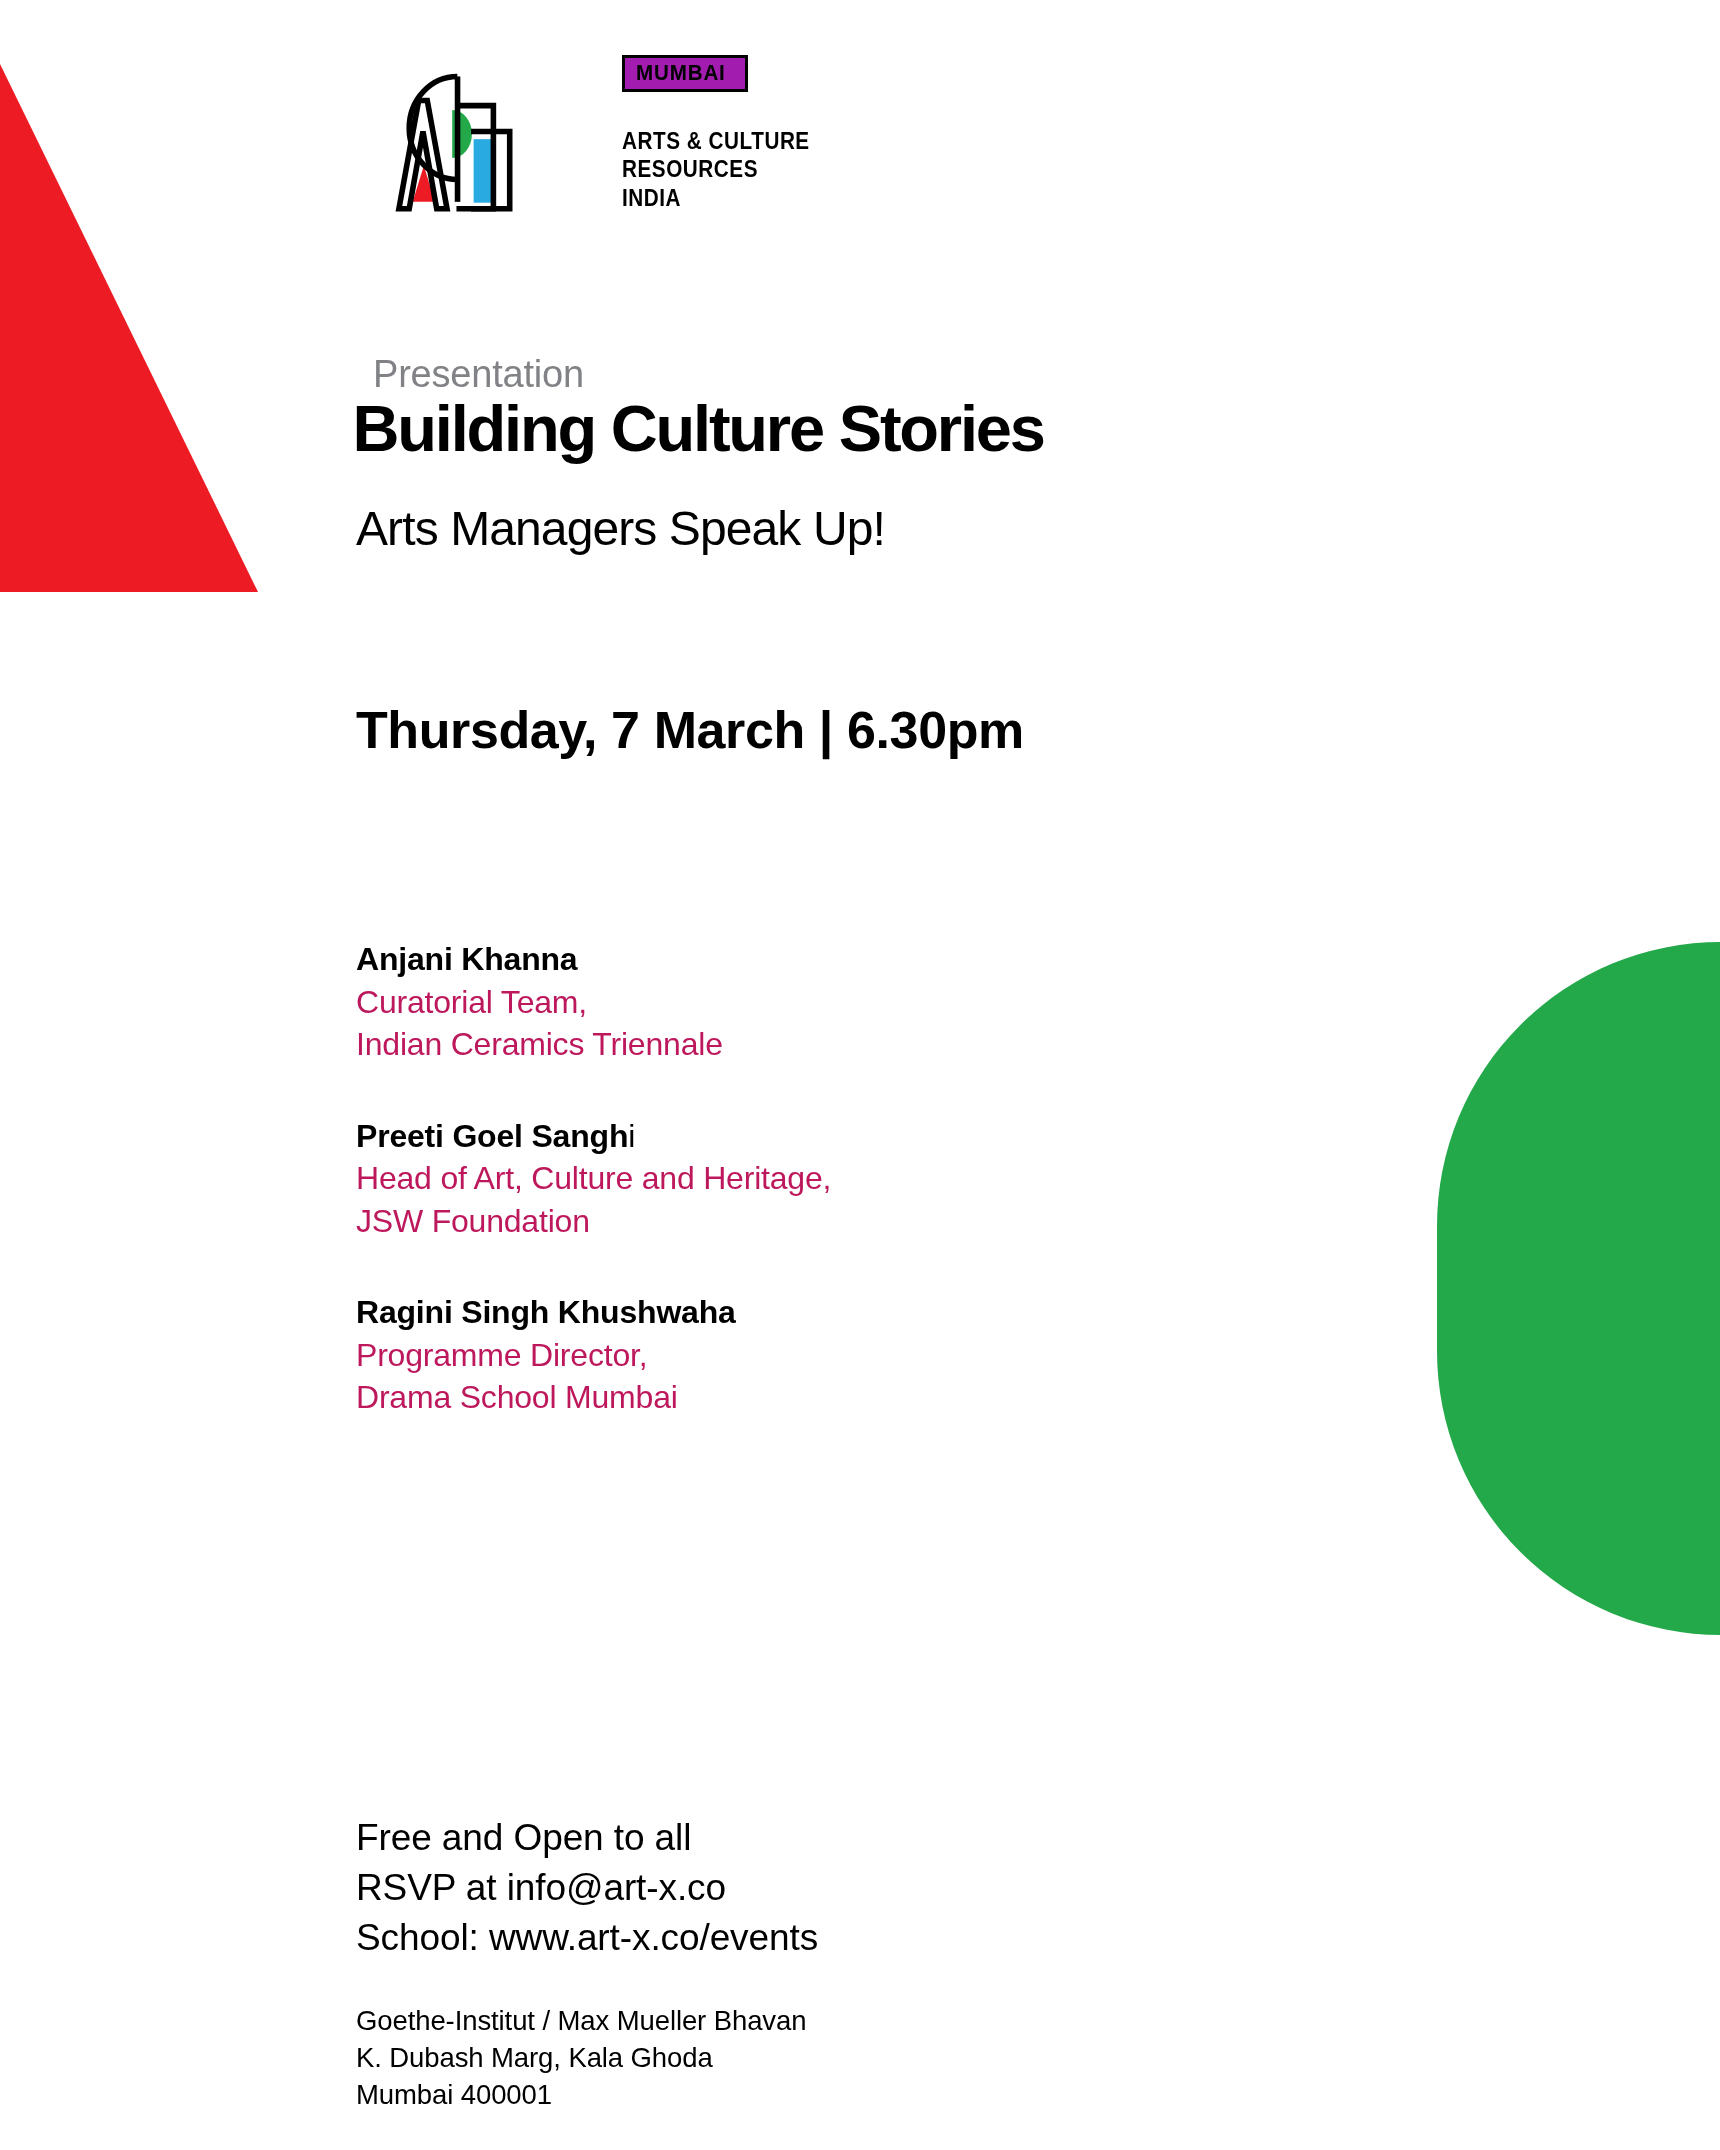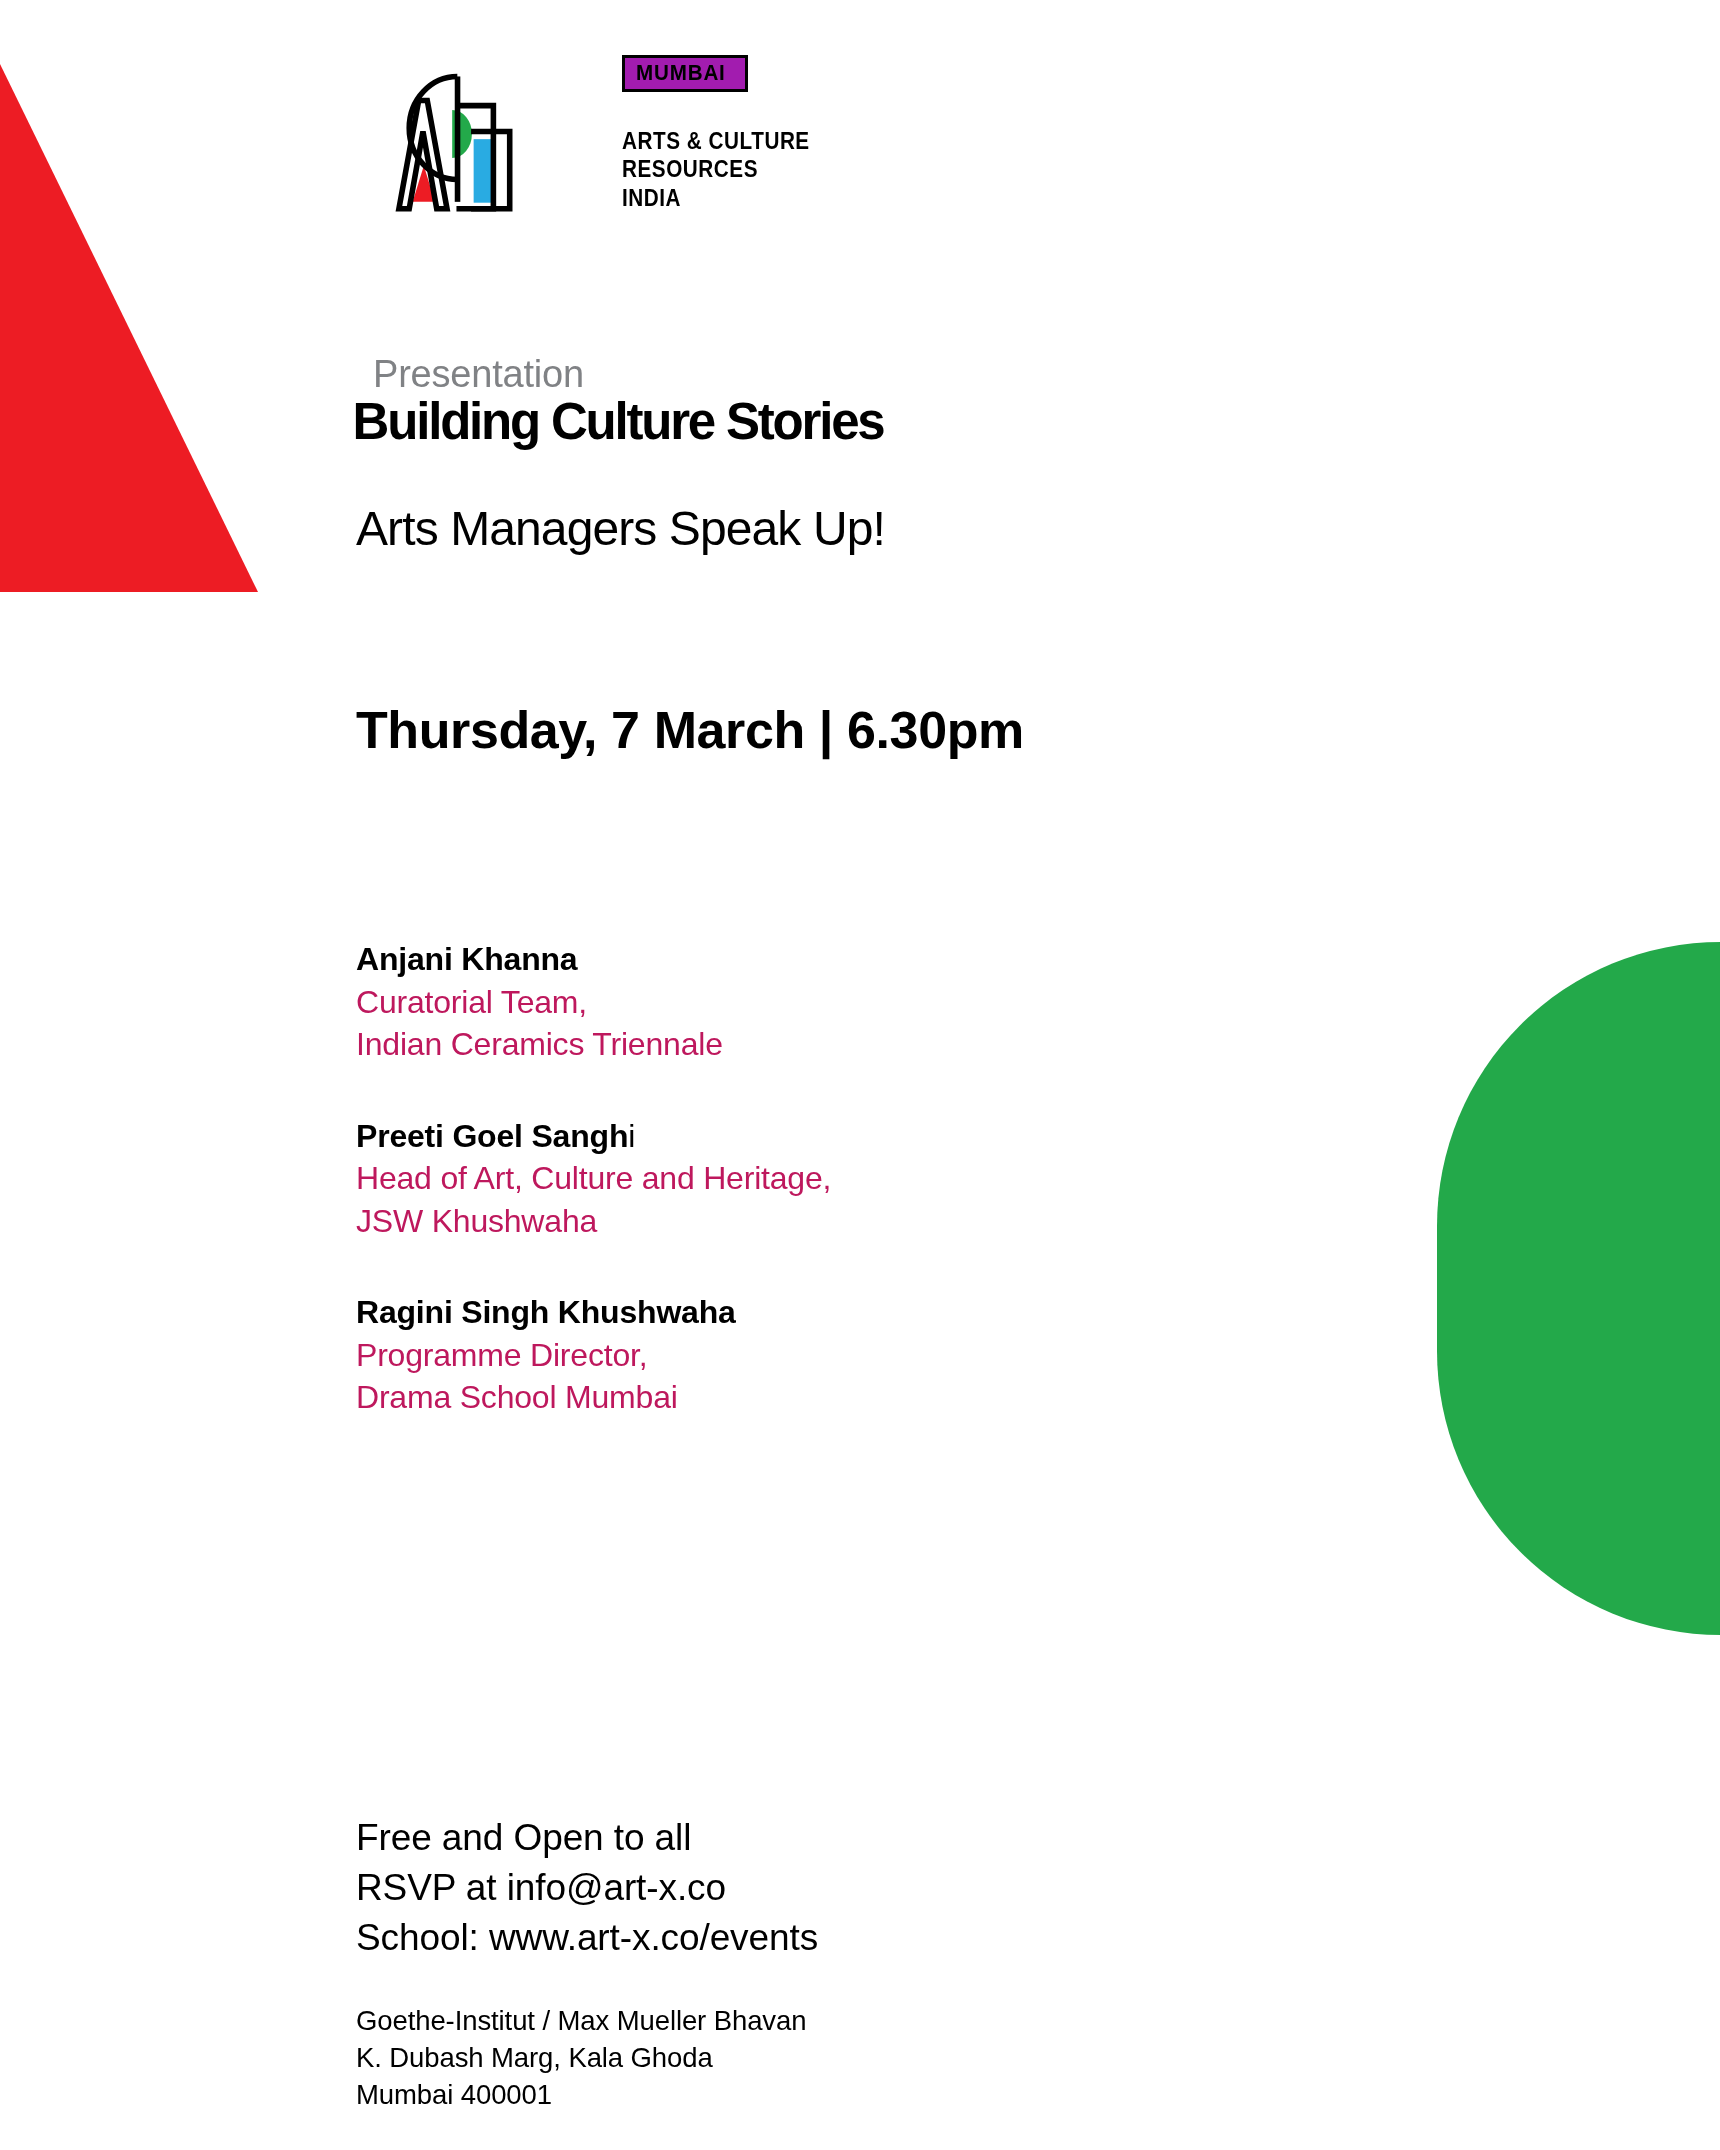--- a/index.html
+++ b/index.html
@@ -48,21 +48,21 @@
 
   
   .content{ position:absolute; left:356px; top:0; width:1247px; }
   .kicker{
     position:absolute; top:355px; left:17px;
     font-size:38px; color:#808285; font-weight:400; line-height:1;
     letter-spacing:-0.2px;
   }
   .headline{
     position:absolute; top:396px; left:-3.4px;
-    font-size:51px; font-weight:bold; line-height:1;
+    font-size:65px; font-weight:bold; line-height:1;
     letter-spacing:-2.2px; color:#000; white-space:nowrap;
   }
   .subhead{
     position:absolute; top:505px; left:0;
     font-size:48px; font-weight:400; line-height:1;
     letter-spacing:-0.9px; color:#000;
   }
   .datetime{
     position:absolute; top:704px; left:0;
     font-size:52px; font-weight:bold; line-height:1;
@@ -144,21 +144,21 @@
 
     <div class="speaker">
       <div class="speaker-name"><span>Anjani Khanna</span><span class="thin"></span></div>
       <div class="speaker-role">Curatorial Team,</div>
       <div class="speaker-role">Indian Ceramics Triennale</div>
     </div>
 
     <div class="speaker">
       <div class="speaker-name"><span>Preeti Goel Sangh</span><span class="thin">i</span></div>
       <div class="speaker-role">Head of Art, Culture and Heritage,</div>
-      <div class="speaker-role">JSW Khushwaha</div>
+      <div class="speaker-role">JSW Foundation</div>
     </div>
 
     <div class="speaker">
       <div class="speaker-name"><span>Ragini Singh Khushwaha</span><span class="thin"></span></div>
       <div class="speaker-role">Programme Director,</div>
       <div class="speaker-role">Drama School Mumbai</div>
     </div>
 
   </div>
 

